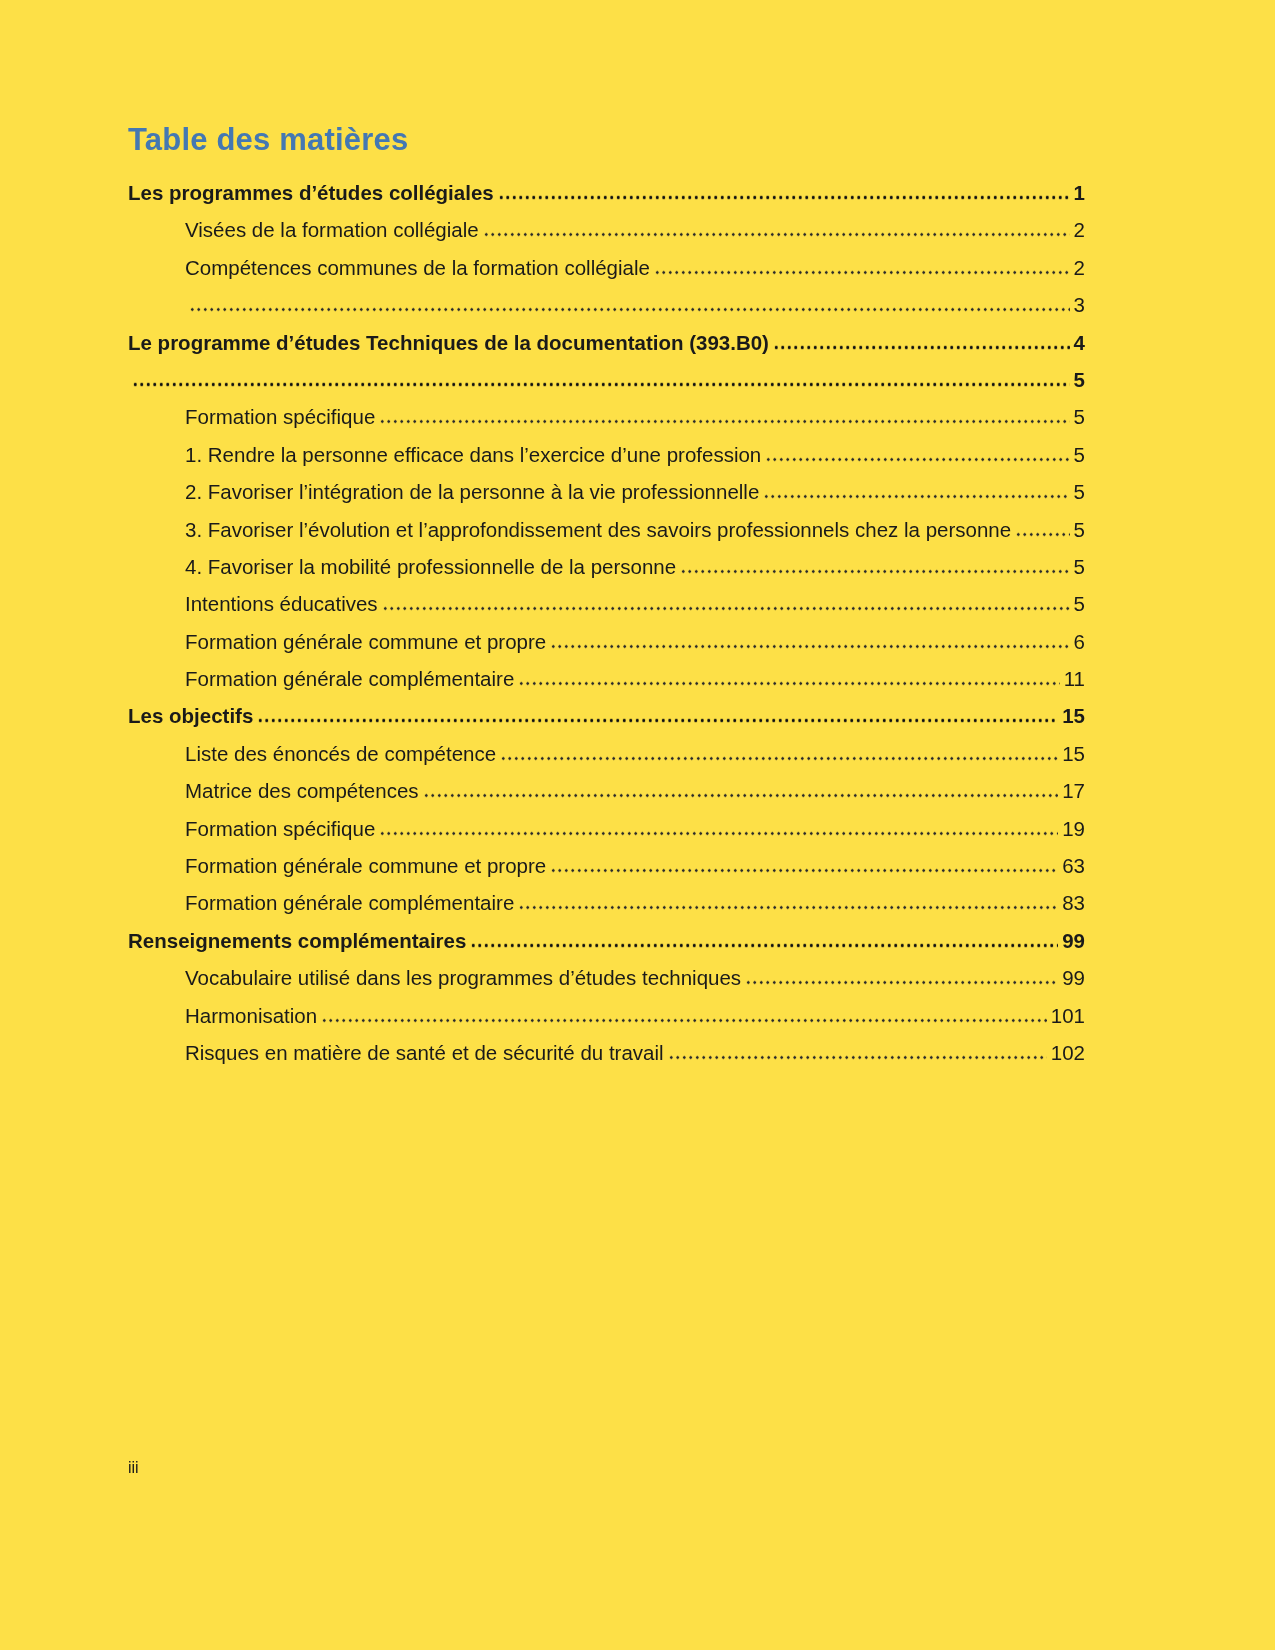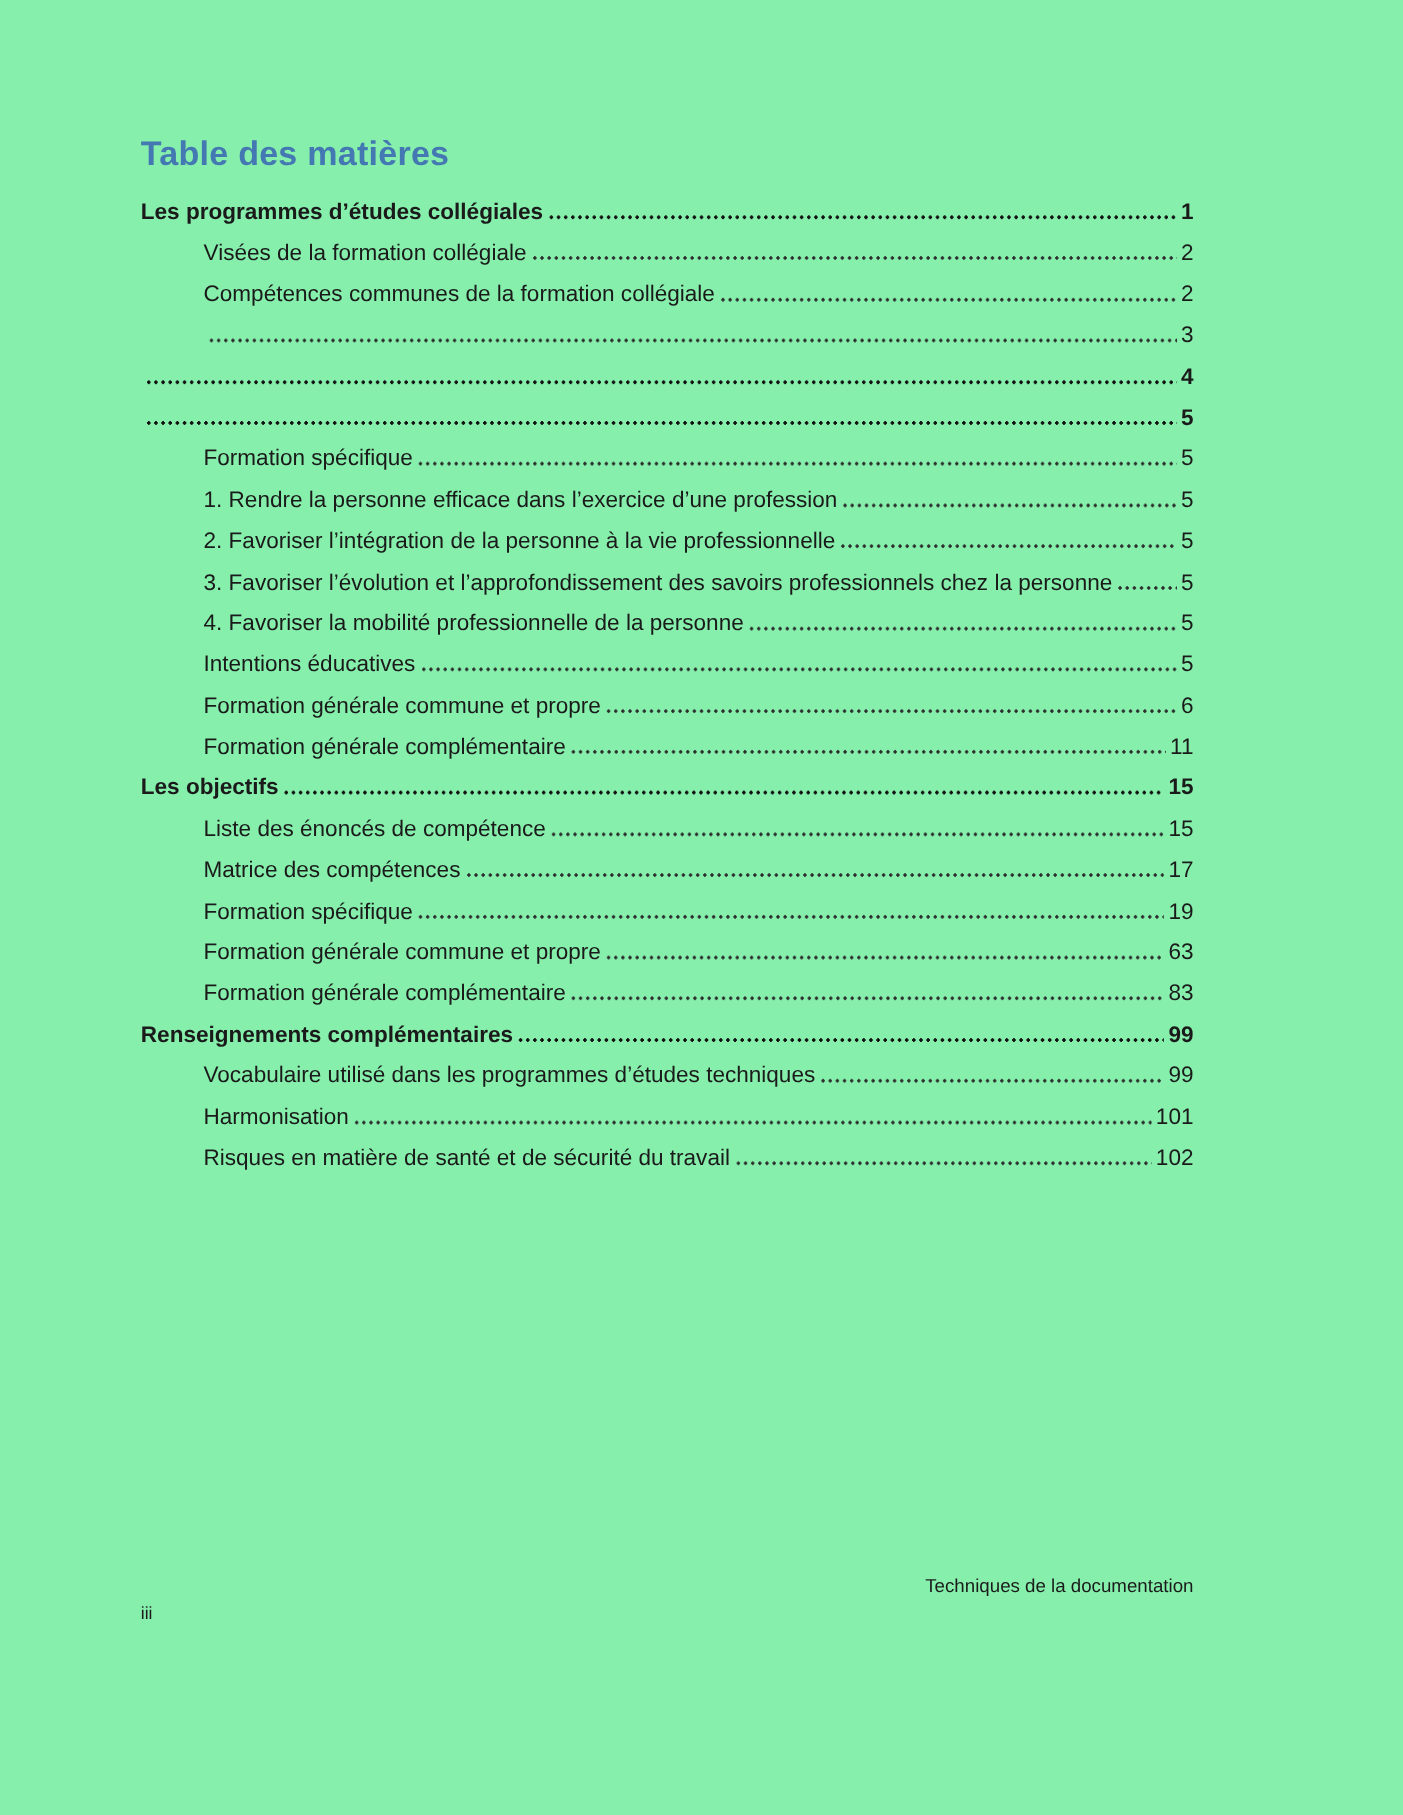--- a/index.html
+++ b/index.html
@@ -4,21 +4,21 @@
 <style>
   html, body {
     margin: 0;
     padding: 0;
     background: #ffffff;
   }
   .page {
     position: relative;
     width: 1275px;
     height: 1650px;
-    background: #86efac;
+    background: #fde047;
     font-family: "Liberation Sans", "DejaVu Sans", sans-serif;
     color: #1a1a1a;
     box-sizing: border-box;
     overflow: hidden;
   }
   .content {
     position: absolute;
     left: 128px;
     top: 122px;
     width: 957px;
@@ -106,20 +106,21 @@
         <div class="entry indent">
           <span class="label">Compétences communes de la formation collégiale</span>
           <span class="dots"></span>
           <span class="page-num">2</span>
         </div>
         <div class="entry indent">
           <span class="dots"></span>
           <span class="page-num">3</span>
         </div>
         <div class="entry bold">
+          <span class="label">Le programme d’études Techniques de la documentation (393.B0)</span>
           <span class="dots"></span>
           <span class="page-num">4</span>
         </div>
         <div class="entry bold">
           <span class="dots"></span>
           <span class="page-num">5</span>
         </div>
         <div class="entry indent">
           <span class="label">Formation spécifique</span>
           <span class="dots"></span>
@@ -206,15 +207,14 @@
           <span class="page-num">101</span>
         </div>
         <div class="entry indent">
           <span class="label">Risques en matière de santé et de sécurité du travail</span>
           <span class="dots"></span>
           <span class="page-num">102</span>
         </div>
       </div>
   </div>
 
-  <div class="footer-right">Techniques de la documentation</div>
   <div class="footer-center">iii</div>
 </div>
 
 </body></html>

